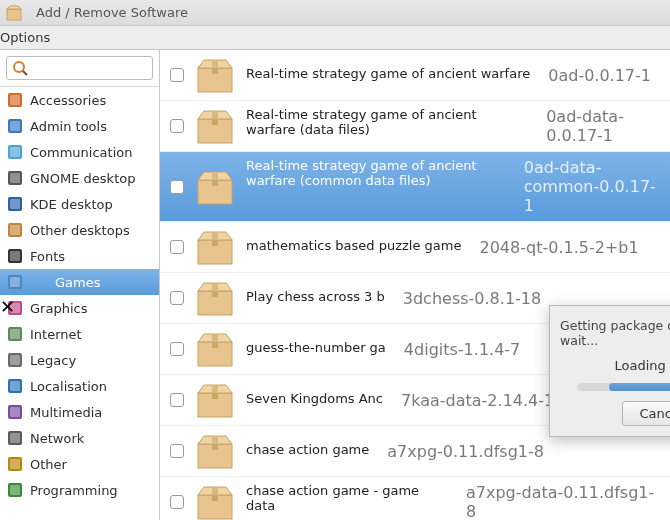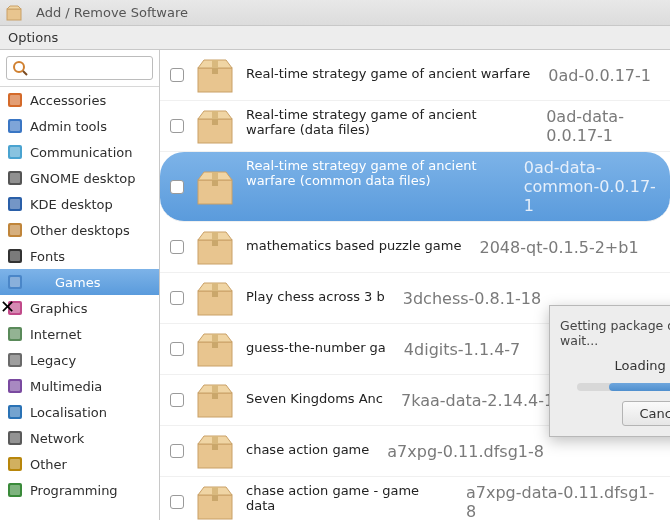--- a/index.html
+++ b/index.html
@@ -2,21 +2,21 @@
 <html><head>
 <meta charset="utf-8">
 <style>
   * { box-sizing: border-box; margin: 0; padding: 0; font-family: "DejaVu Sans", "Liberation Sans", Arial, sans-serif; }
   body { width: 670px; height: 520px; background: #ededed; overflow: hidden; font-size: 13px; color: #2e2e2e; }
 
   .titlebar { height: 26px; background: linear-gradient(#e8e8e8,#dcdcdc); border-bottom: 1px solid #c8c8c8; display: flex; align-items: center; padding: 0 6px; gap: 6px; }
   .titlebar .title { color: #555; margin-left: 8px; }
   .title-icon { width:16px; height:16px; display:inline-block; }
 
-  .menubar { height: 24px; display: flex; align-items: center; padding: 0 8px; border-bottom: 1px solid #c8c8c8; }
+  .menubar { height: 24px; display: flex; align-items: center; padding: 0 0; border-bottom: 1px solid #c8c8c8; }
   .menubar span { color: #333; }
 
   .content { display: flex; height: calc(520px - 26px - 24px); }
 
   .sidebar { width: 160px; background: #fff; border-right: 1px solid #c8c8c8; display:flex; flex-direction:column; }
   .search-row { padding:6px; border-bottom:1px solid #d8d8d8; }
   .search-input { display:flex; align-items:center; gap:4px; border:1px solid #bcbcbc; border-radius:3px; padding:3px 5px; background:#fff; }
   .search-input svg { width:16px; height:16px; flex-shrink:0; }
   .search-field { border:none; outline:none; flex:1; font-size:13px; background:transparent; }
 
@@ -27,21 +27,21 @@
   .cat.selected .lbl { color:#fff;margin-left:25px; }
 
   .main { flex:1; background:#fff; overflow:hidden; position:relative; }
   .pkglist { }
   .pkg { display:flex; align-items:center; gap:10px; padding:6px 10px; border-bottom:1px solid #f0f0f0; }
   .pkg .chk { width:14px; height:14px; border:1px solid #9a9a9a; border-radius:3px; background:#fff; flex-shrink:0; }
   .pkg .box { width:42px; height:38px; flex-shrink:0; }
   .pkg .txt { display:flex; flex-direction:row; gap:18px; }
   .pkg .name { color:#222; }
   .pkg .ver { color:#7a7a7a; font-size:16px; }
-  .pkg.selected { background: linear-gradient(#7db3e8,#5a9bdc); border-radius: 24px; }
+  .pkg.selected { background: linear-gradient(#7db3e8,#5a9bdc); }
   .pkg.selected .name { color:#fff; }
   .pkg.selected .ver { color:#e6effa; }
 
   .dialog { position:absolute; left:389px; top:255px; width:225px; background:#ededed; border:1px solid #b8b8b8; box-shadow:0 4px 14px rgba(0,0,0,0.25); }
   .dialog .dlgbody { padding:12px 10px 10px; display:flex; flex-direction:column; align-items:center; gap:10px; }
   .dialog .dlgtitle { color:#444; font-size:12.5px; }
   .dialog .dlgmsg { color:#333; }
   .progress { width:170px; height:8px; background:#d8d8d8; border-radius:4px; overflow:hidden; position:relative; }
   .progress .bar { position:absolute; left:32px; width:100px; top:0; bottom:0; background:linear-gradient(#6ea6dd,#4f8fce); border-radius:4px; }
   .btn { border:1px solid #b4b4b4; background:linear-gradient(#fafafa,#e6e6e6); padding:4px 16px; border-radius:3px; cursor:pointer; font-size:13px; color:#333; }
@@ -187,34 +187,34 @@
             <svg viewBox="0 0 18 18">
               <rect x="2" y="2" width="14" height="14" rx="2" fill="#6a6a6a"></rect>
               <rect x="4" y="4" width="10" height="10" rx="1" fill="#fff" opacity="0.35"></rect>
             </svg>
           </span>
           <span class="lbl">Legacy</span>
         </div>
         <div class="cat">
           <span class="caticon">
             <svg viewBox="0 0 18 18">
+              <rect x="2" y="2" width="14" height="14" rx="2" fill="#2a72b5"></rect>
+              <rect x="4" y="4" width="10" height="10" rx="1" fill="#fff" opacity="0.35"></rect>
+            </svg>
+          </span>
+          <span class="lbl">Localisation</span>
+        </div>
+        <div class="cat">
+          <span class="caticon">
+            <svg viewBox="0 0 18 18">
               <rect x="2" y="2" width="14" height="14" rx="2" fill="#7a4aa0"></rect>
               <rect x="4" y="4" width="10" height="10" rx="1" fill="#fff" opacity="0.35"></rect>
             </svg>
           </span>
           <span class="lbl">Multimedia</span>
-        </div>
-        <div class="cat">
-          <span class="caticon">
-            <svg viewBox="0 0 18 18">
-              <rect x="2" y="2" width="14" height="14" rx="2" fill="#2a72b5"></rect>
-              <rect x="4" y="4" width="10" height="10" rx="1" fill="#fff" opacity="0.35"></rect>
-            </svg>
-          </span>
-          <span class="lbl">Localisation</span>
         </div>
         <div class="cat">
           <span class="caticon">
             <svg viewBox="0 0 18 18">
               <rect x="2" y="2" width="14" height="14" rx="2" fill="#5a5a5a"></rect>
               <rect x="4" y="4" width="10" height="10" rx="1" fill="#fff" opacity="0.35"></rect>
             </svg>
           </span>
           <span class="lbl">Network</span>
         </div>

